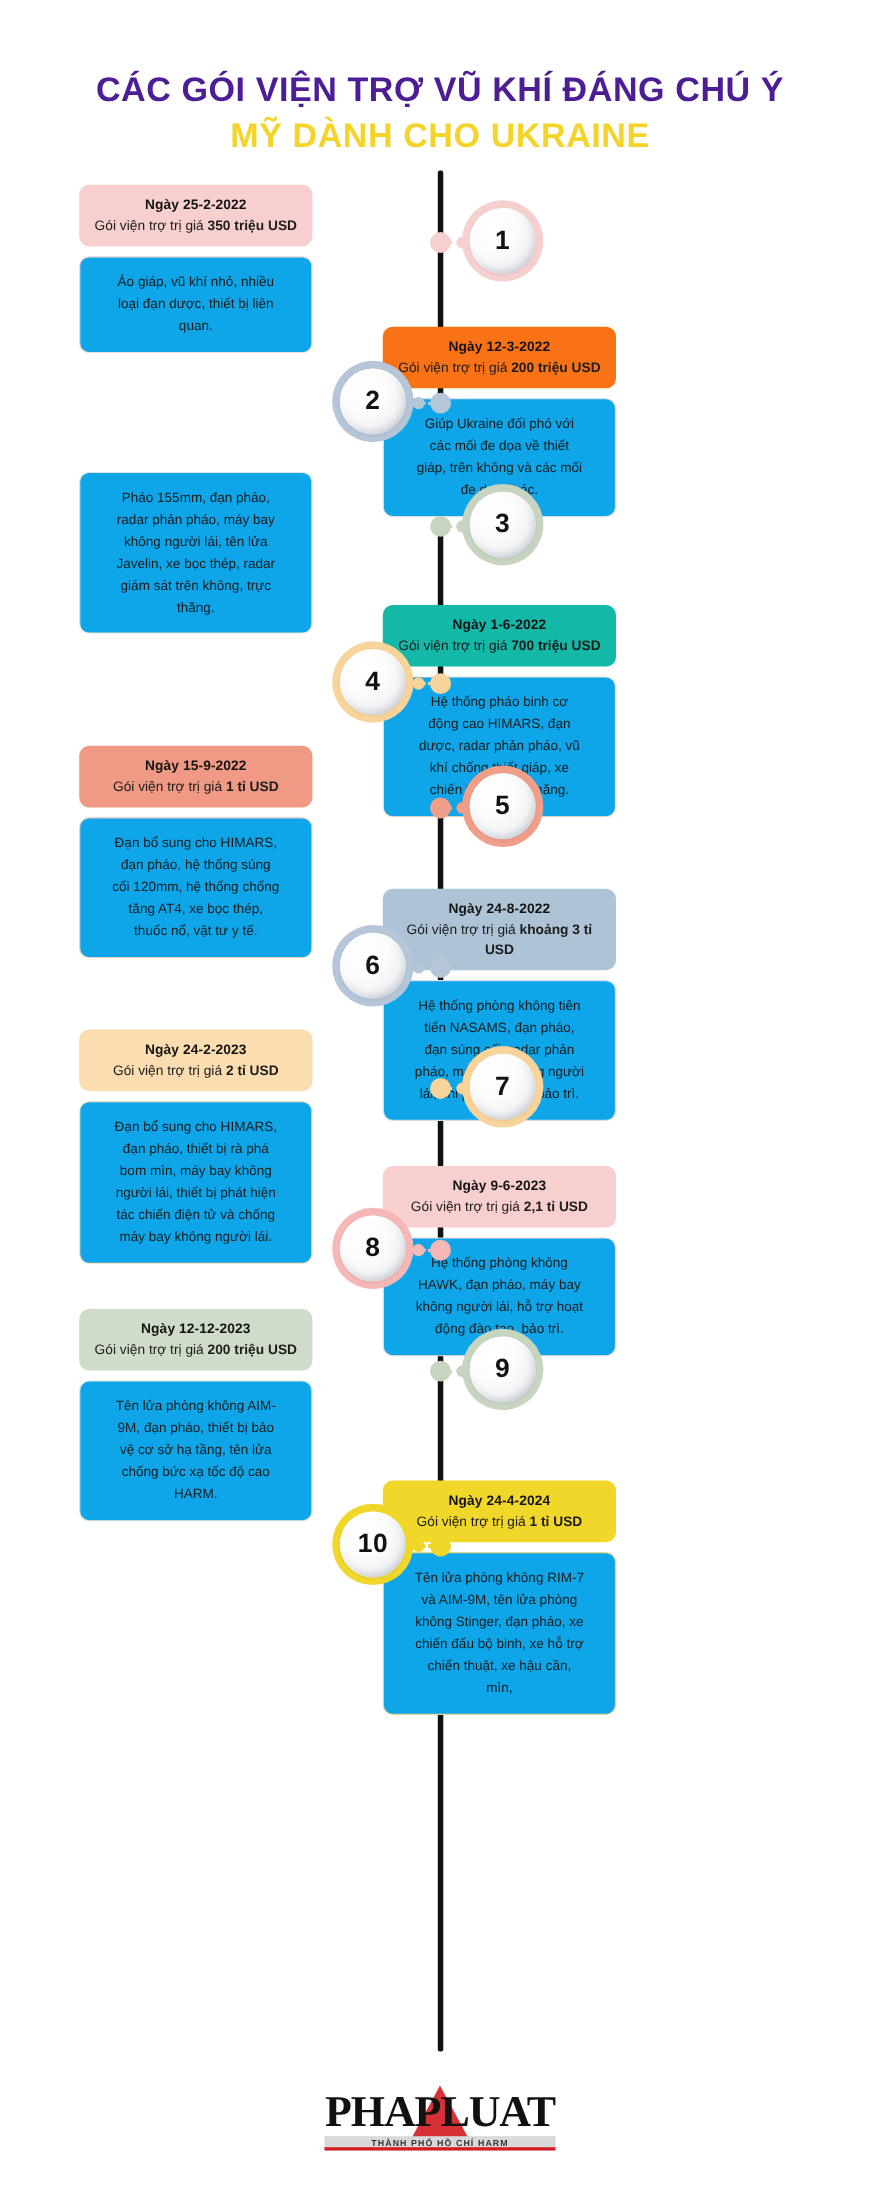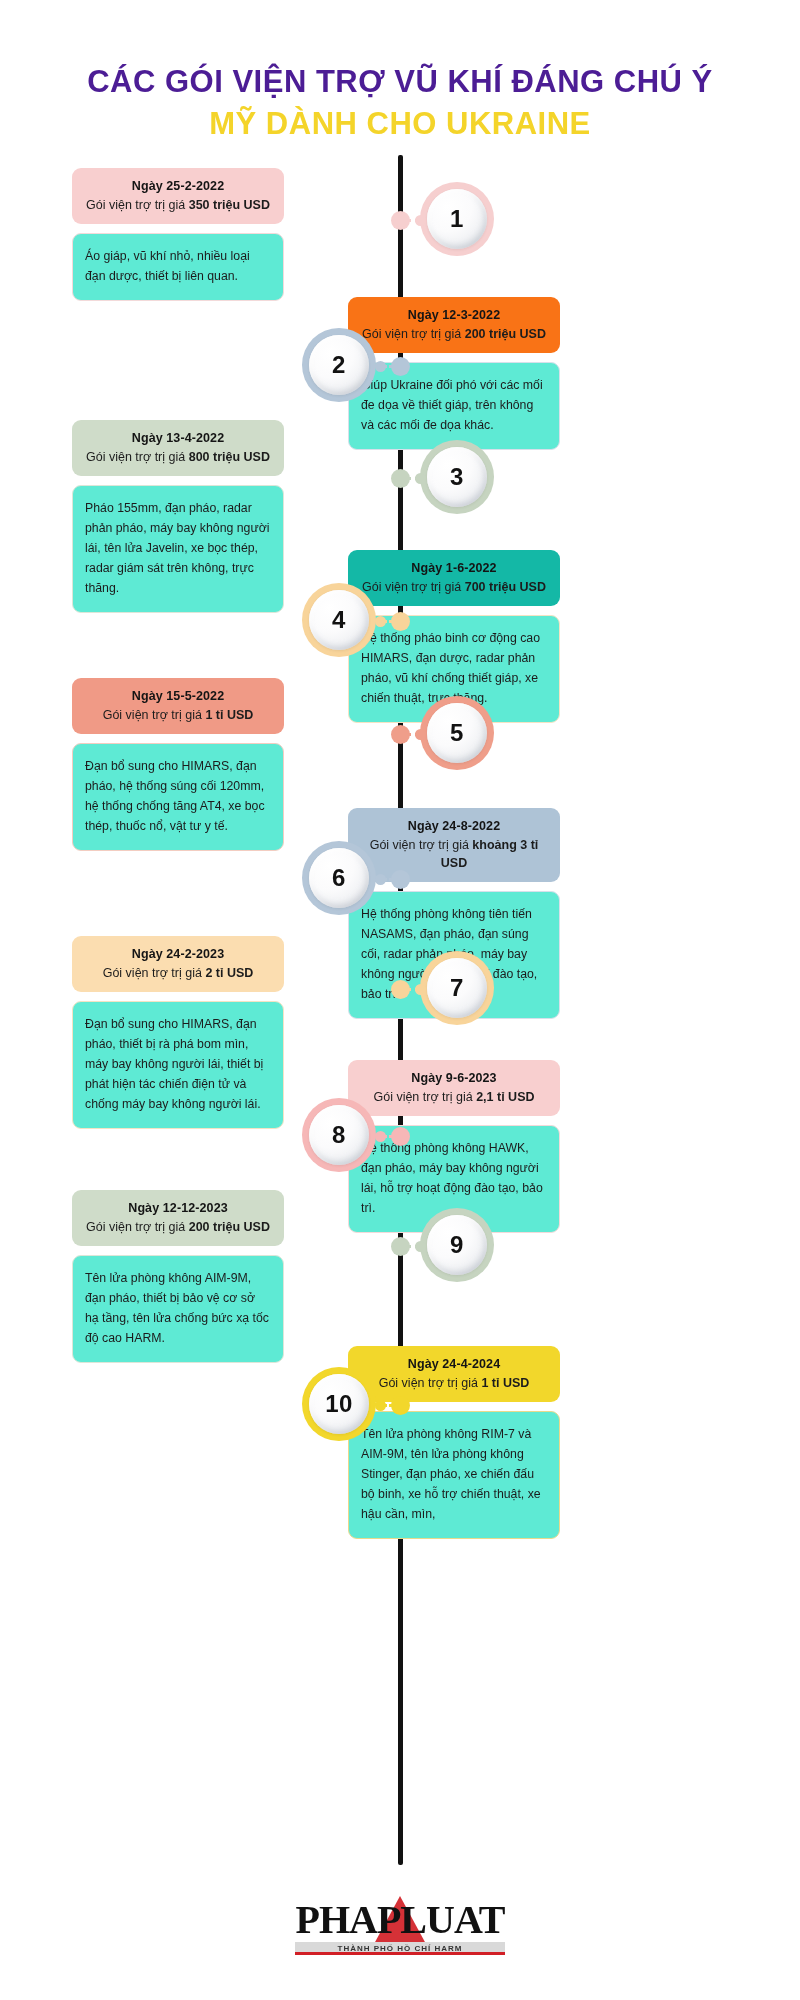--- a/index.html
+++ b/index.html
@@ -82,23 +82,23 @@
     color: #1c1c1c;
     line-height: 1.45;
     margin-top: 1px;
   }
   .pill .amount b { font-weight: 700; }
 
   .body-card {
     margin-top: 9px;
     border-radius: 9px;
     border: 1px solid #e9d9d9;
-    background: #5eead4;
-    padding: 13px 12px;
-    text-align: left;
+    background: #0ea5e9;
+    padding: 13px 28px;
+    text-align: center;
     font-size: 12.3px;
     line-height: 1.62;
     color: #1c1c1c;
   }
 
   
   .medallion {
     position: absolute;
     width: 74px;
     height: 74px;
@@ -243,24 +243,20 @@
           <div class="ring" style="background: rgb(180, 198, 216);"></div>
           <div class="disc"></div>
           <span class="num">2</span>
         </div>
         <div class="connector" style="left: 379px; width: 13px; top: 365px; border-top-color: rgb(180, 198, 216);"></div>
         <div class="dot-small" style="background: rgb(180, 198, 216); top: 361px; left: 375px;"></div>
         <div class="dot-spine" style="background: rgb(180, 198, 216); top: 357px; left: 391px;"></div>
       </div>
       <div class="row" style="top: 0px;">
         <div class="side left" style="top: 420px;">
-          <div class="pill" style="background: rgb(207, 220, 201);">
-            <div class="date">Ngày 13-4-2022</div>
-            <div class="amount"><span>Gói viện trợ trị giá </span><b>800 triệu USD</b></div>
-          </div>
           <div class="body-card" style="border-color: rgb(221, 230, 216);">Pháo 155mm, đạn pháo, radar phản pháo, máy bay không người lái, tên lửa Javelin, xe bọc thép, radar giám sát trên không, trực thăng.</div>
         </div>
         <div class="medallion" style="top: 440px; left: 420px;">
           <div class="ring" style="background: rgb(198, 212, 192);"></div>
           <div class="disc"></div>
           <span class="num">3</span>
         </div>
         <div class="connector" style="left: 408px; width: 17px; top: 477px; border-top-color: rgb(198, 212, 192);"></div>
         <div class="dot-small" style="background: rgb(198, 212, 192); top: 473px; left: 415px;"></div>
         <div class="dot-spine" style="background: rgb(198, 212, 192); top: 469px; left: 391px;"></div>
@@ -278,21 +274,21 @@
           <div class="disc"></div>
           <span class="num">4</span>
         </div>
         <div class="connector" style="left: 379px; width: 13px; top: 620px; border-top-color: rgb(248, 212, 154);"></div>
         <div class="dot-small" style="background: rgb(248, 212, 154); top: 616px; left: 375px;"></div>
         <div class="dot-spine" style="background: rgb(248, 212, 154); top: 612px; left: 391px;"></div>
       </div>
       <div class="row" style="top: 0px;">
         <div class="side left" style="top: 678px;">
           <div class="pill" style="background: rgb(240, 154, 134);">
-            <div class="date">Ngày 15-5-2022</div>
+            <div class="date">Ngày 15-9-2022</div>
             <div class="amount"><span>Gói viện trợ trị giá </span><b>1 tỉ USD</b></div>
           </div>
           <div class="body-card" style="border-color: rgb(243, 205, 193);">Đạn bổ sung cho HIMARS, đạn pháo, hệ thống súng cối 120mm, hệ thống chống tăng AT4, xe bọc thép, thuốc nổ, vật tư y tế.</div>
         </div>
         <div class="medallion" style="top: 696px; left: 420px;">
           <div class="ring" style="background: rgb(239, 158, 138);"></div>
           <div class="disc"></div>
           <span class="num">5</span>
         </div>
         <div class="connector" style="left: 408px; width: 17px; top: 733px; border-top-color: rgb(239, 158, 138);"></div>

